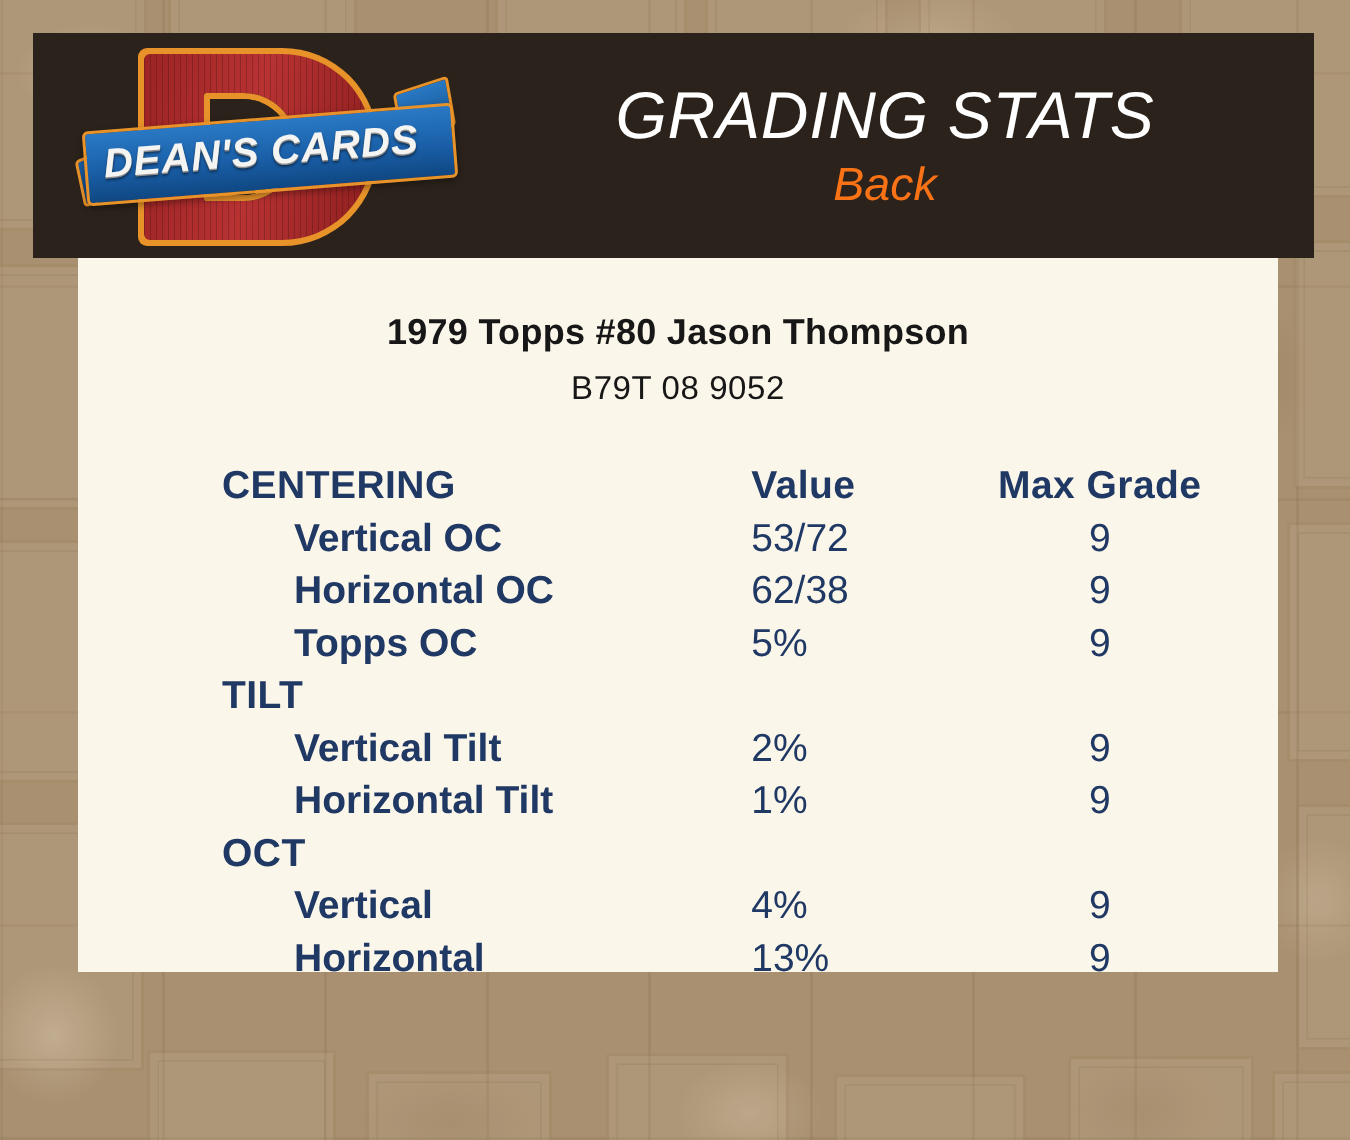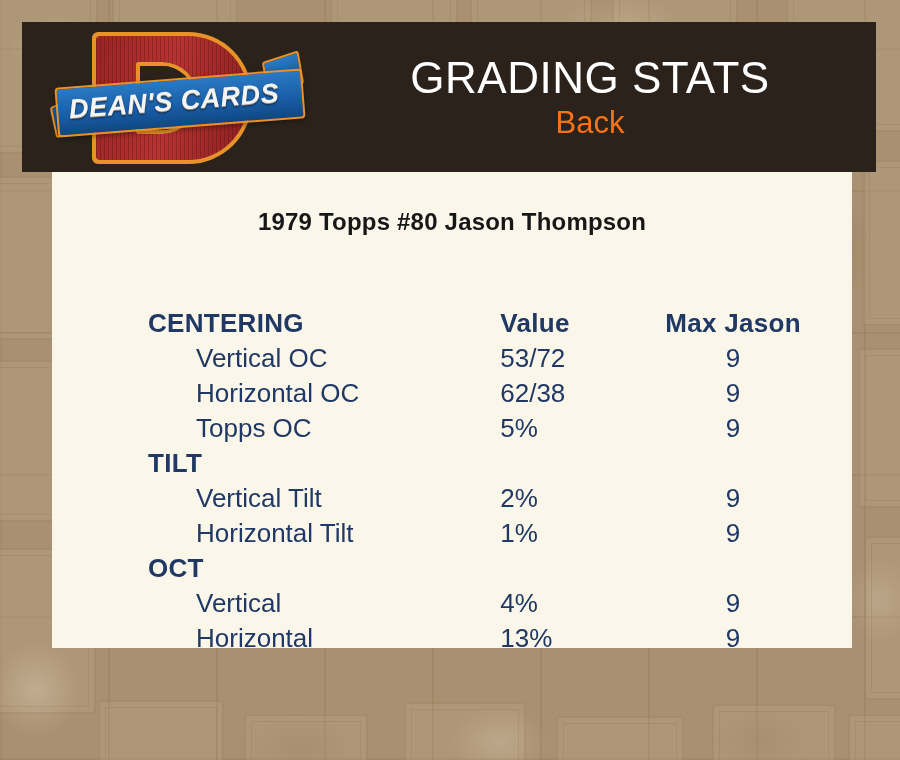--- a/index.html
+++ b/index.html
@@ -178,20 +178,21 @@
   #header-title-block {
     position: absolute;
     left: 282px;
     top: 0;
     width: 572px;
     height: 150px;
     display: flex;
     flex-direction: column;
     align-items: center;
     justify-content: center;
+    font-style: italic;
   }
   #page-title {
     color: #ffffff;
     font-size: 44px;
     font-weight: normal;
     letter-spacing: 0.5px;
     line-height: 1.05;
     white-space: nowrap;
   }
   #page-subtitle {
@@ -244,21 +245,21 @@
     border-collapse: collapse;
     color: #1f3864;
   }
   #stats-table td {
     padding: 0;
     height: 35px;
     vertical-align: middle;
     font-size: 26px;
     line-height: 35px;
   }
-  #stats-table td.col-label   { width: 330px; text-align: left; }
+  #stats-table td.col-label   { width: 330px; text-align: left; font-weight: bold; }
   #stats-table td.col-value   { width: 170px; text-align: left; }
   #stats-table td.col-grade   { width: 160px; text-align: center; }
 
   #stats-table tr.section-row td.col-label {
     font-weight: bold;
     letter-spacing: 0.3px;
   }
   #stats-table tr.header-row td {
     font-weight: bold;
     letter-spacing: 0.3px;
@@ -316,27 +317,28 @@
     <div id="page-title">GRADING STATS</div>
     <div id="page-subtitle">Back</div>
   </div>
 
 </div>
 
 <div id="content-panel">
 
   <div id="card-title">1979 Topps #80 Jason Thompson</div>
 
+  <div id="card-serial">B79T 08 9052</div>
 
   <table id="stats-table">
     <tbody id="stats-body">
         <tr class="section-row header-row">
           <td class="col-label">CENTERING</td>
           <td class="col-value">Value</td>
-          <td class="col-grade">Max Jason</td>
+          <td class="col-grade">Max Grade</td>
         </tr>
         <tr class="data-row">
           <td class="col-label">Vertical OC</td>
           <td class="col-value">53/72</td>
           <td class="col-grade">9</td>
         </tr>
         <tr class="data-row">
           <td class="col-label">Horizontal OC</td>
           <td class="col-value">62/38</td>
           <td class="col-grade">9</td>

